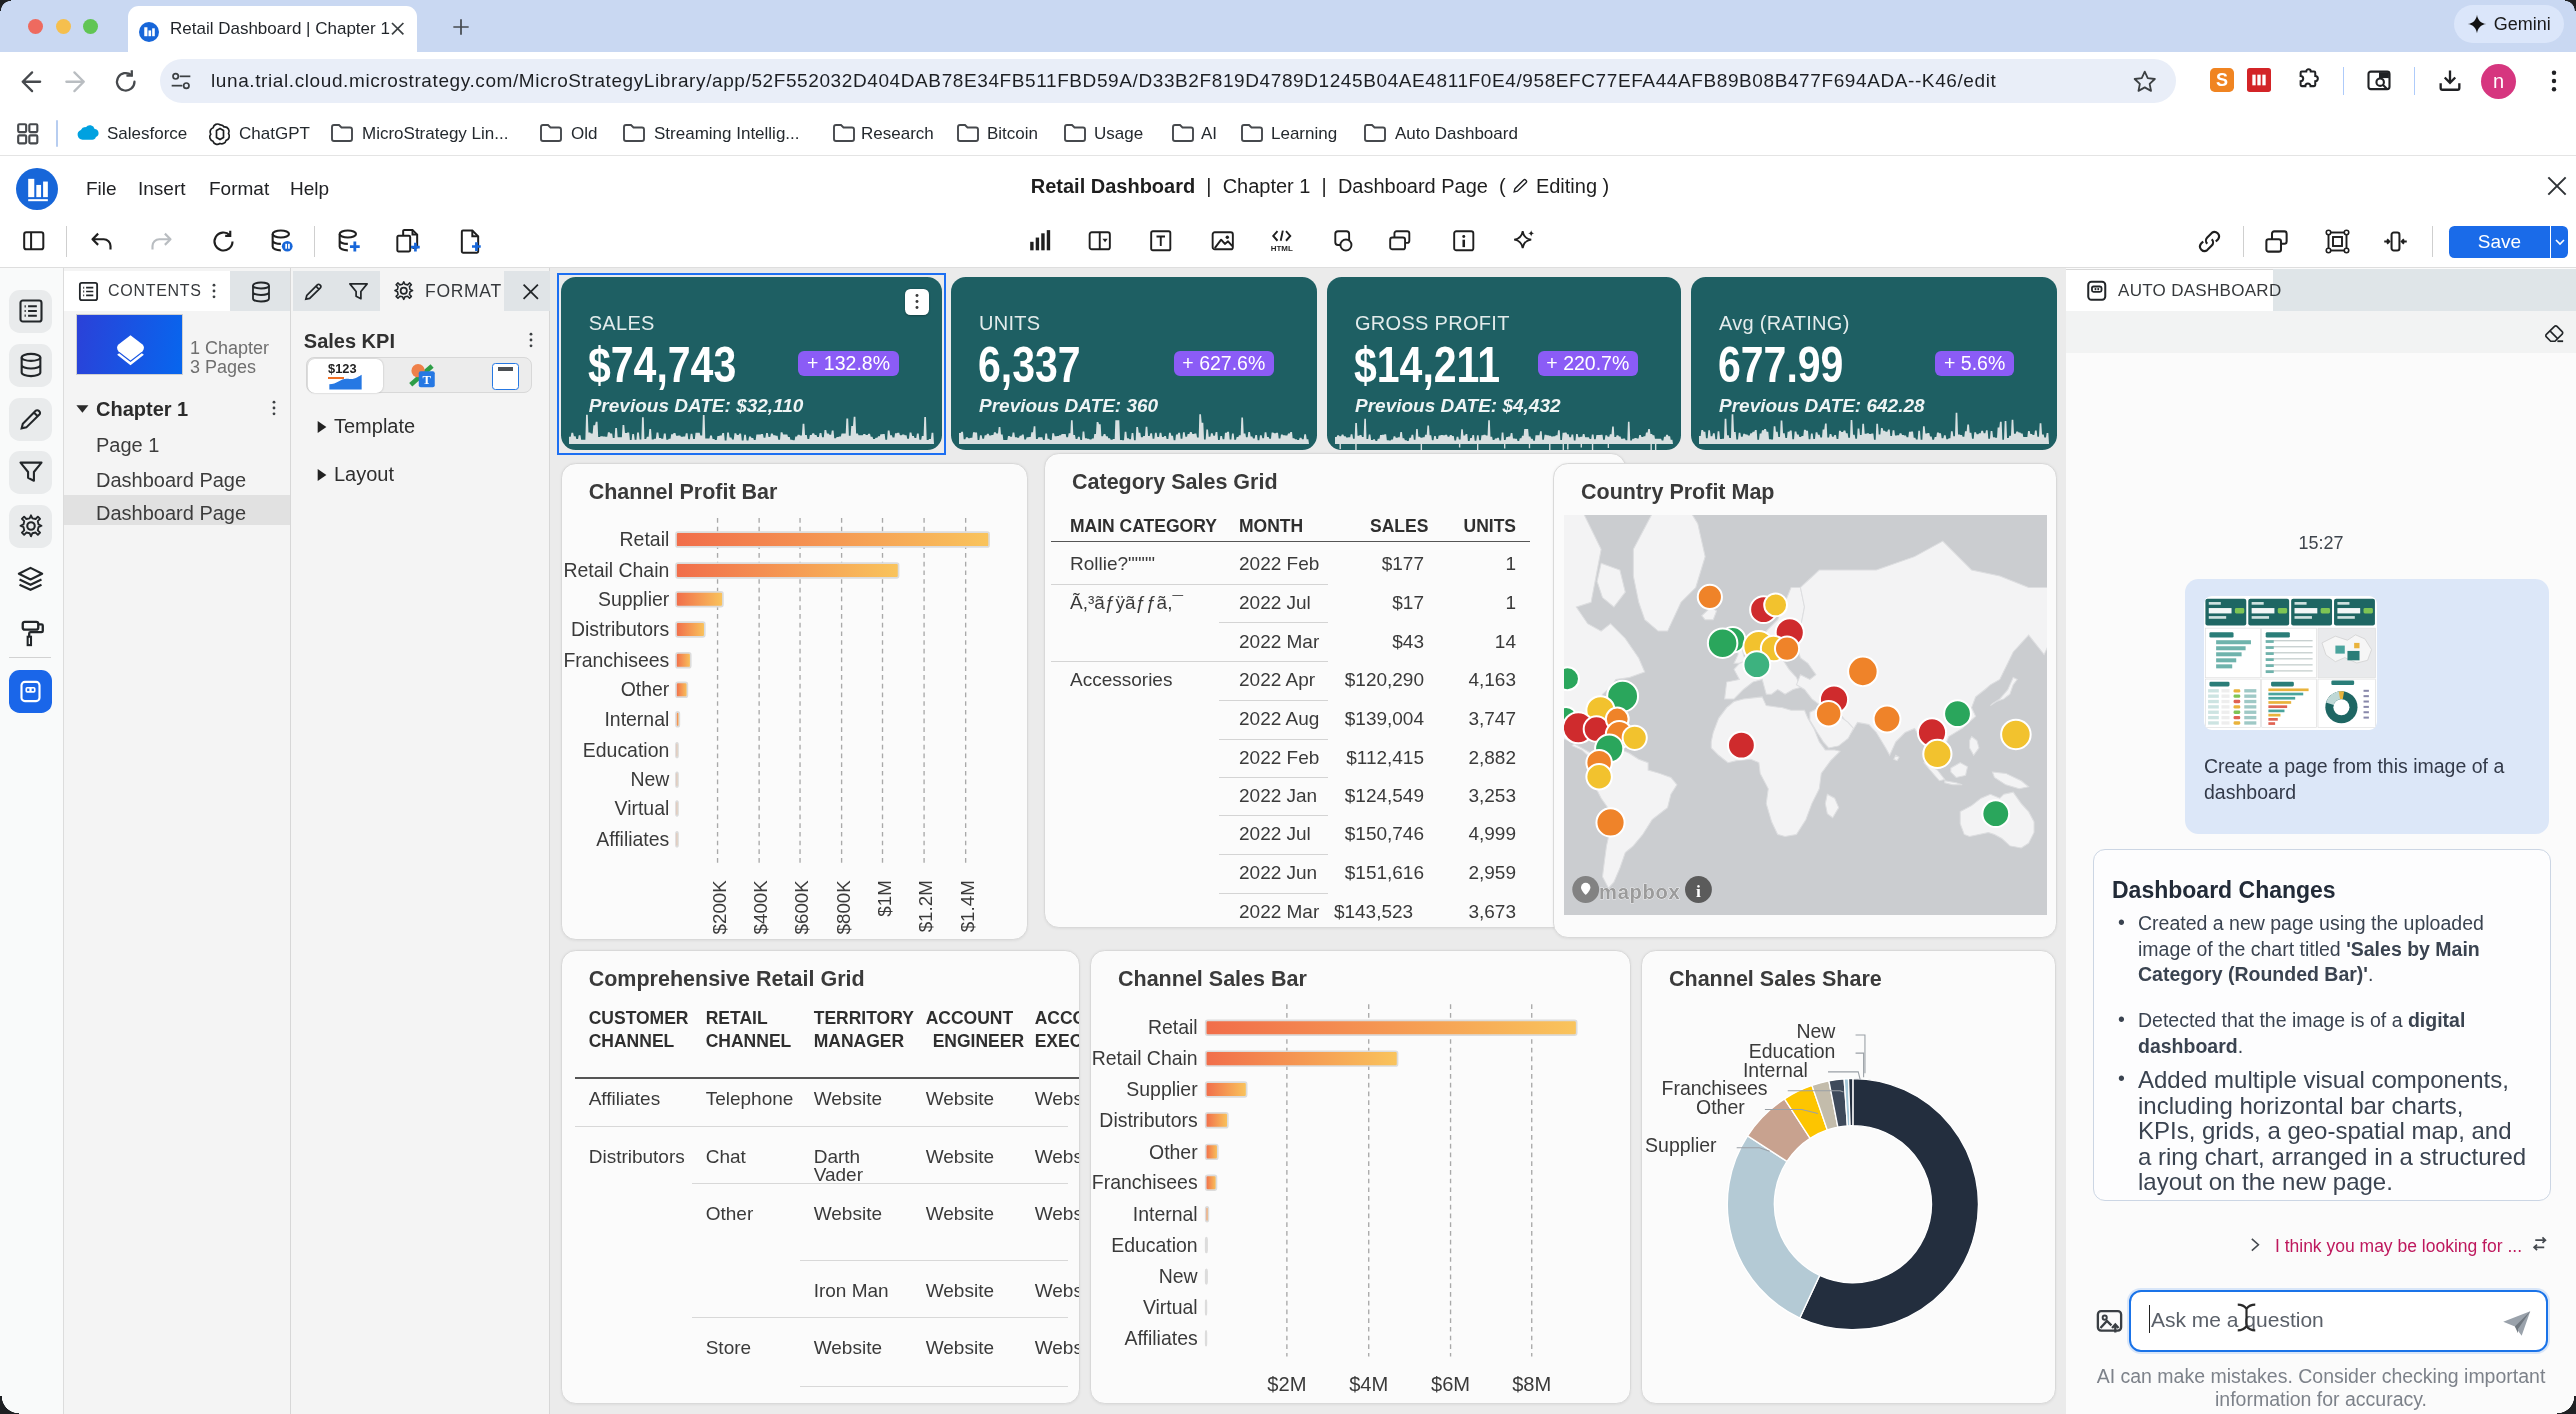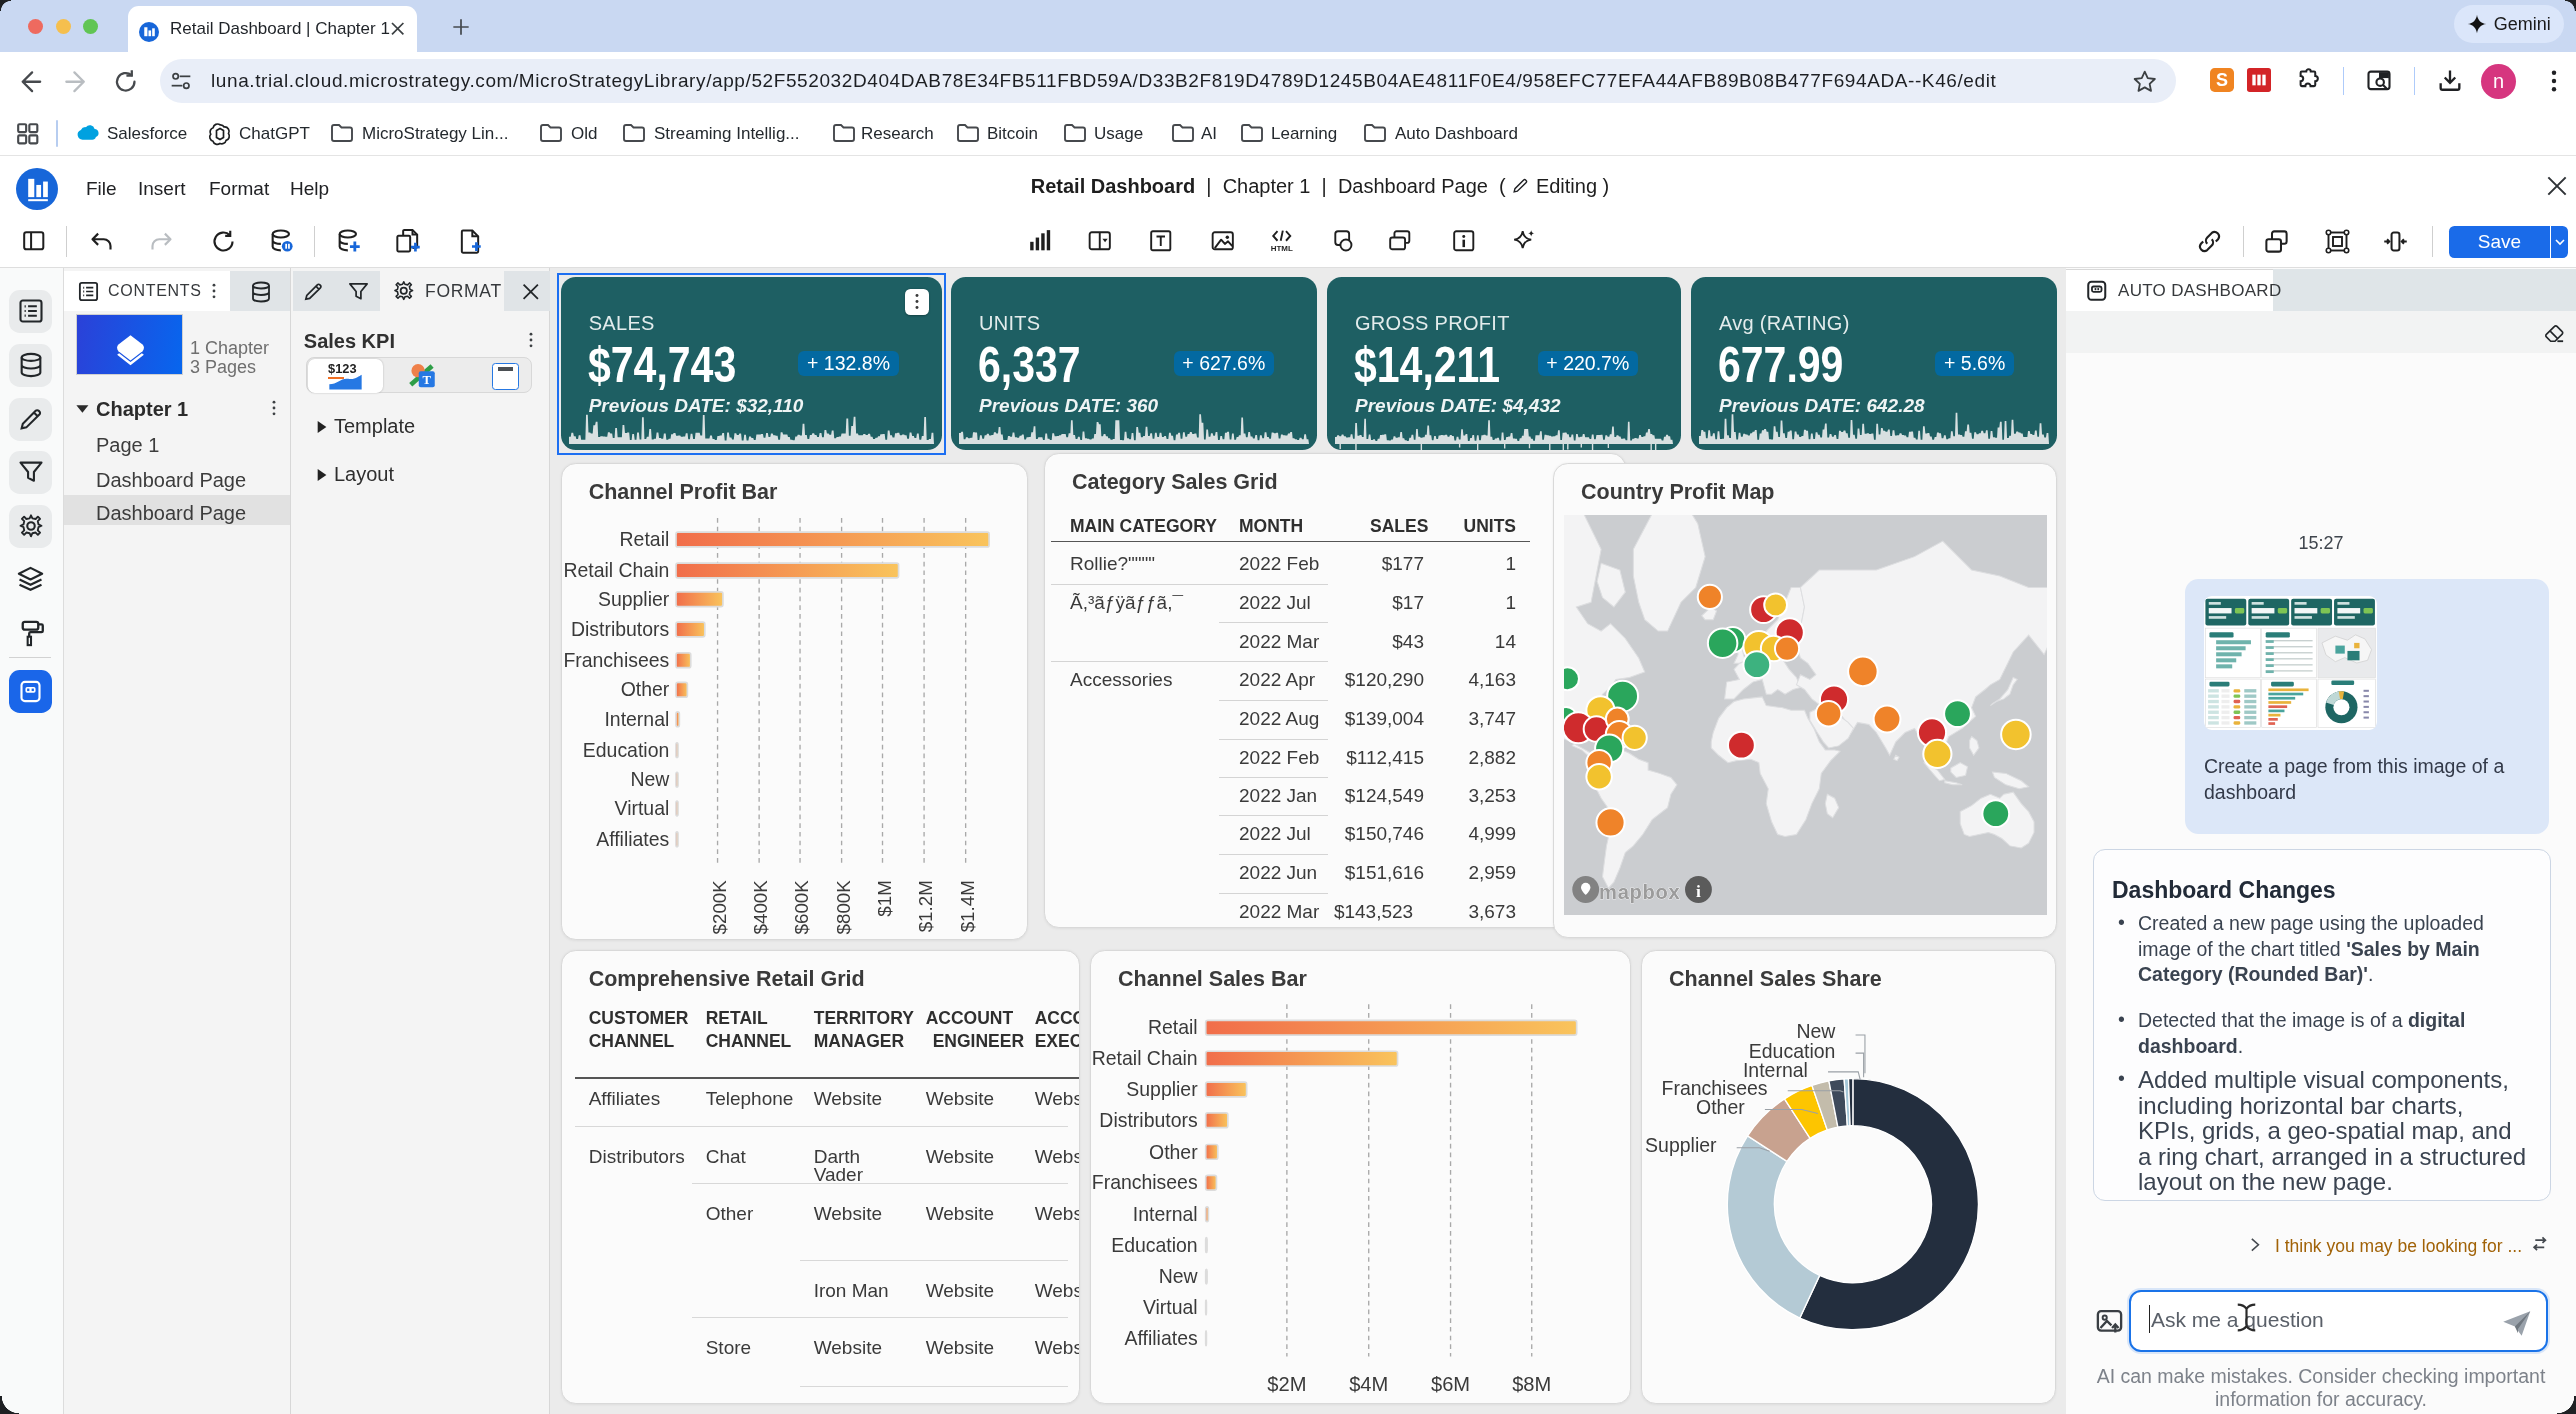--- a/index.html
+++ b/index.html
@@ -32,21 +32,21 @@
 
 #contents { left:64px; top:268px; width:227px; height:1146px; background:#f4f4f4; border-right:0.7px solid #d7d7d7; }
 #format { left:291px; top:268px; width:259px; height:1146px; background:#f4f4f4; border-right:0.7px solid #d7d7d7; }
 .ptext { font-size:17.5px; color:#36393c; letter-spacing:0.7px; }
 
 #canvas { left:550px; top:268px; width:1516px; height:1146px; background:#ebebeb; }
 .kpi { top:9.4px; height:173px; background:#1e5f63; border-radius:14.8px; color:#fff; overflow:hidden; }
 .kpilabel { left:28px; top:35px; font-size:20px; color:#e3ecec; letter-spacing:0.3px; }
 .kpinum { left:27px; top:59px; font-size:50px; font-weight:600; letter-spacing:0; transform:scaleX(0.82); transform-origin:0 0; white-space:nowrap; }
 .kpiprev { left:28px; top:118px; font-size:19px; font-style:italic; font-weight:bold; color:#eef4f4; }
-.badge { top:74px; height:25px; background:#0369a1; border-radius:6px; color:#fff; font-size:19.5px; text-align:center; line-height:25px; padding:0 8.7px; }
+.badge { top:74px; height:25px; background:#8b5cf6; border-radius:6px; color:#fff; font-size:19.5px; text-align:center; line-height:25px; padding:0 8.7px; }
 .card { background:#fbfbfb; border:1.3px solid #d9d9d9; border-radius:14.8px; box-shadow:0 0.7px 2.7px rgba(0,0,0,0.06); }
 .ctitle { left:27px; top:16px; font-size:21.5px; font-weight:bold; color:#3a3a3a; }
 .th { font-size:17.5px; font-weight:bold; color:#2f2f2f; }
 .td { font-size:19px; color:#3a3a3a; }
 
 #rightpanel { left:2066px; top:268px; width:510px; height:1146px; background:#fbfbfb; }
 </style>
 </head>
 <body>
 
@@ -880,21 +880,21 @@
 <div class="abs" style="left:46px;top:609px;font-size:23px;font-weight:bold;color:#222b38;">Dashboard Changes</div>
 <div class="abs" style="left:52px;top:643px;font-size:19.5px;color:#3a4350;">•</div>
 <div class="abs" style="left:72px;top:643px;width:389px;font-size:19.5px;line-height:25.5px;color:#3a4350;">Created a new page using the uploaded image of the chart titled <b>'Sales by Main Category (Rounded Bar)'</b>.</div>
 <div class="abs" style="left:52px;top:740px;font-size:19.5px;color:#3a4350;">•</div>
 <div class="abs" style="left:72px;top:740px;width:389px;font-size:19.5px;line-height:25.5px;color:#3a4350;">Detected that the image is of a <b>digital dashboard</b>.</div>
 <div class="abs" style="left:52px;top:799px;font-size:19.5px;color:#3a4350;">•</div>
 <div class="abs" style="left:72px;top:799px;width:389px;font-size:24px;line-height:25.5px;color:#3a4350;">Added multiple visual components, including horizontal bar charts, KPIs, grids, a geo-spatial map, and a ring chart, arranged in a structured layout on the new page.</div>
 <svg class="abs" style="left:180px;top:968px;" width="17.5" height="17.5" viewBox="0 0 24 24">
       <path d="M8 4 L17 12 L8 20" fill="none" stroke="#44494f" stroke-width="2.2"></path>
     </svg>
-<div class="abs" style="left:134px;top:968px;width:322px;text-align:right;font-size:17.5px;color:#a16207;white-space:nowrap;">I think you may be looking for ...</div>
+<div class="abs" style="left:134px;top:968px;width:322px;text-align:right;font-size:17.5px;color:#be185d;white-space:nowrap;">I think you may be looking for ...</div>
 <svg class="abs" style="left:463px;top:965px;" width="21.5" height="21.5" viewBox="0 0 24 24">
       <path d="M7 8 H18 M15 5 L18.3 8 L15 11" fill="none" stroke="#44494f" stroke-width="1.9"></path>
       <path d="M17 16 H6 M9 13 L5.7 16 L9 19" fill="none" stroke="#44494f" stroke-width="1.9"></path>
     </svg>
 <div class="abs" style="left:63px;top:1022px;width:419px;height:62px;background:#fff;border:2px solid #1a73e8;border-radius:12px;box-shadow:0 0 0 2px rgba(26,115,232,0.15);"></div>
 <div class="abs" style="left:85px;top:1040px;font-size:21px;color:#5a6069;">Ask me a question</div>
 <div class="abs" style="left:83px;top:1037px;width:1.3px;height:28px;background:#222;"></div>
 <svg class="abs" style="left:169px;top:1034px;" width="23" height="31" viewBox="0 0 17 23">
       <path d="M2 2 C5 2 7 3 8.5 5 C10 3 12 2 15 2 M2 21 C5 21 7 20 8.5 18 C10 20 12 21 15 21 M8.5 5 V18" fill="none" stroke="#2a2a2a" stroke-width="1.6"></path>
     </svg>

